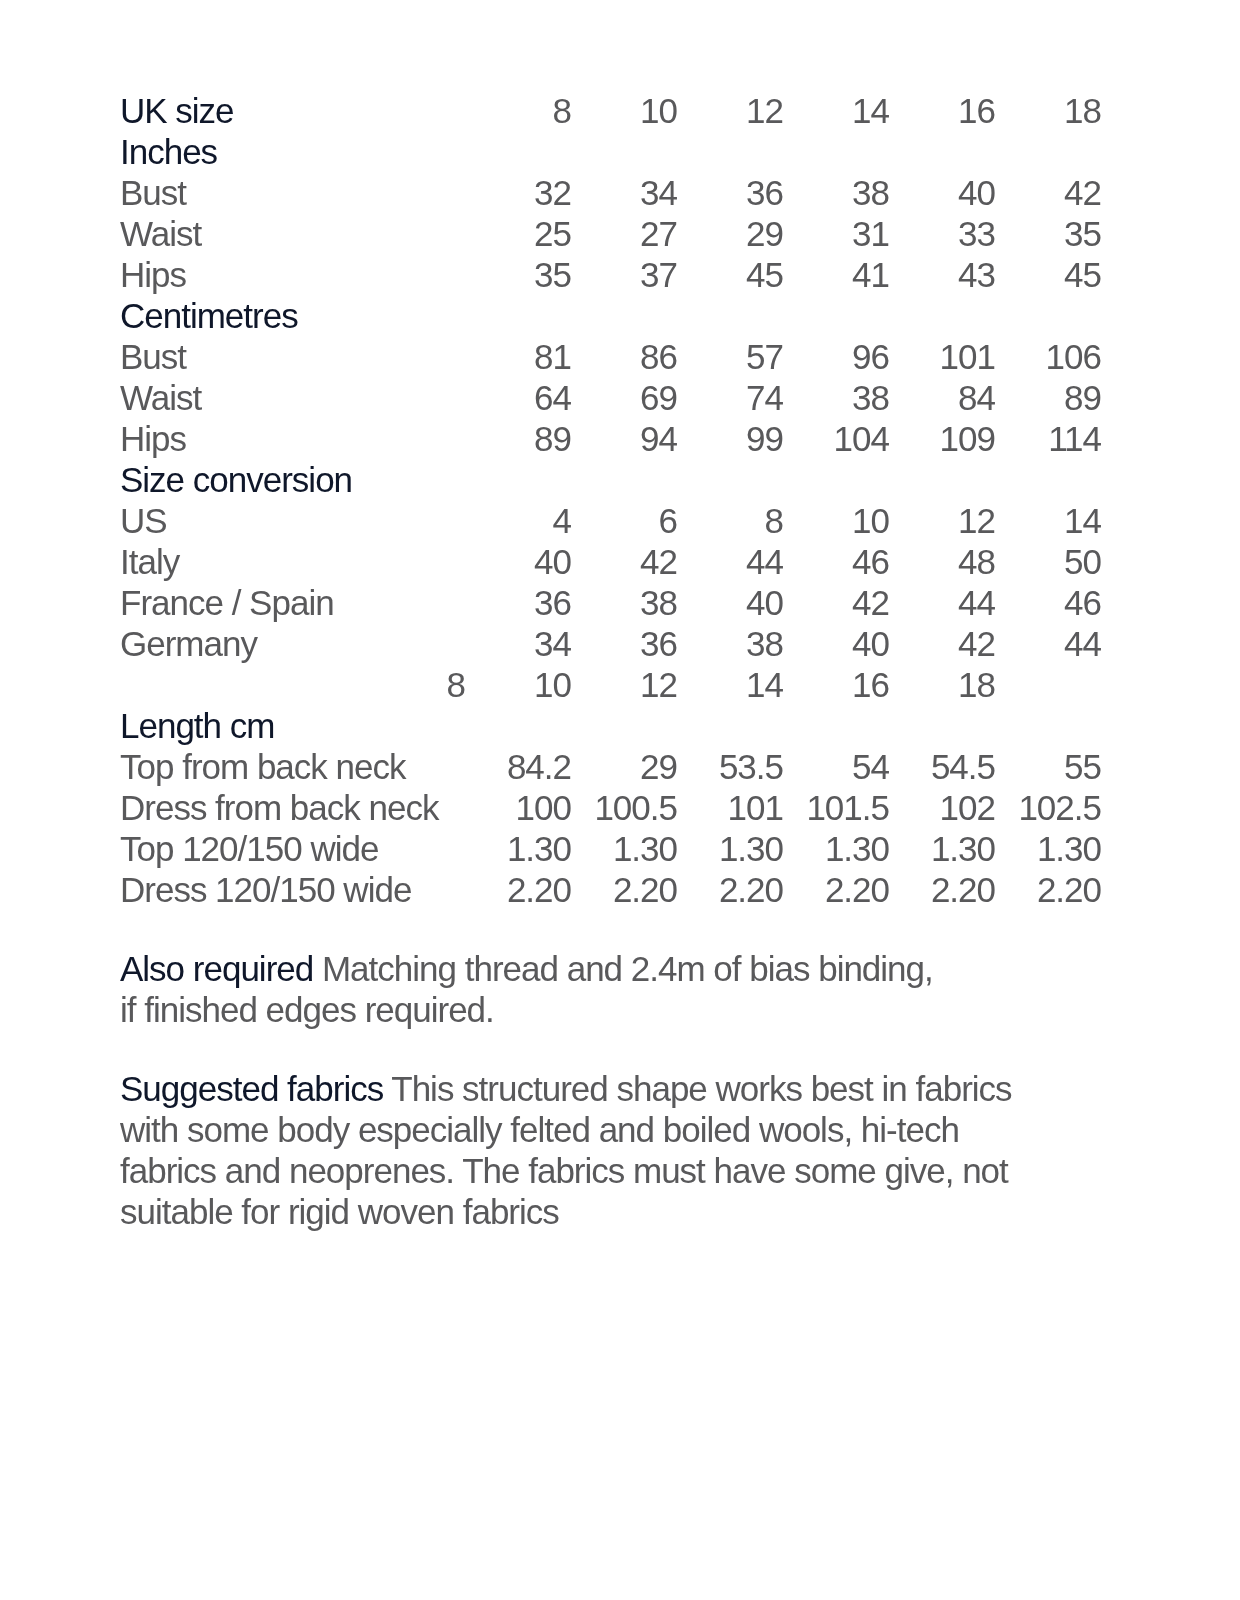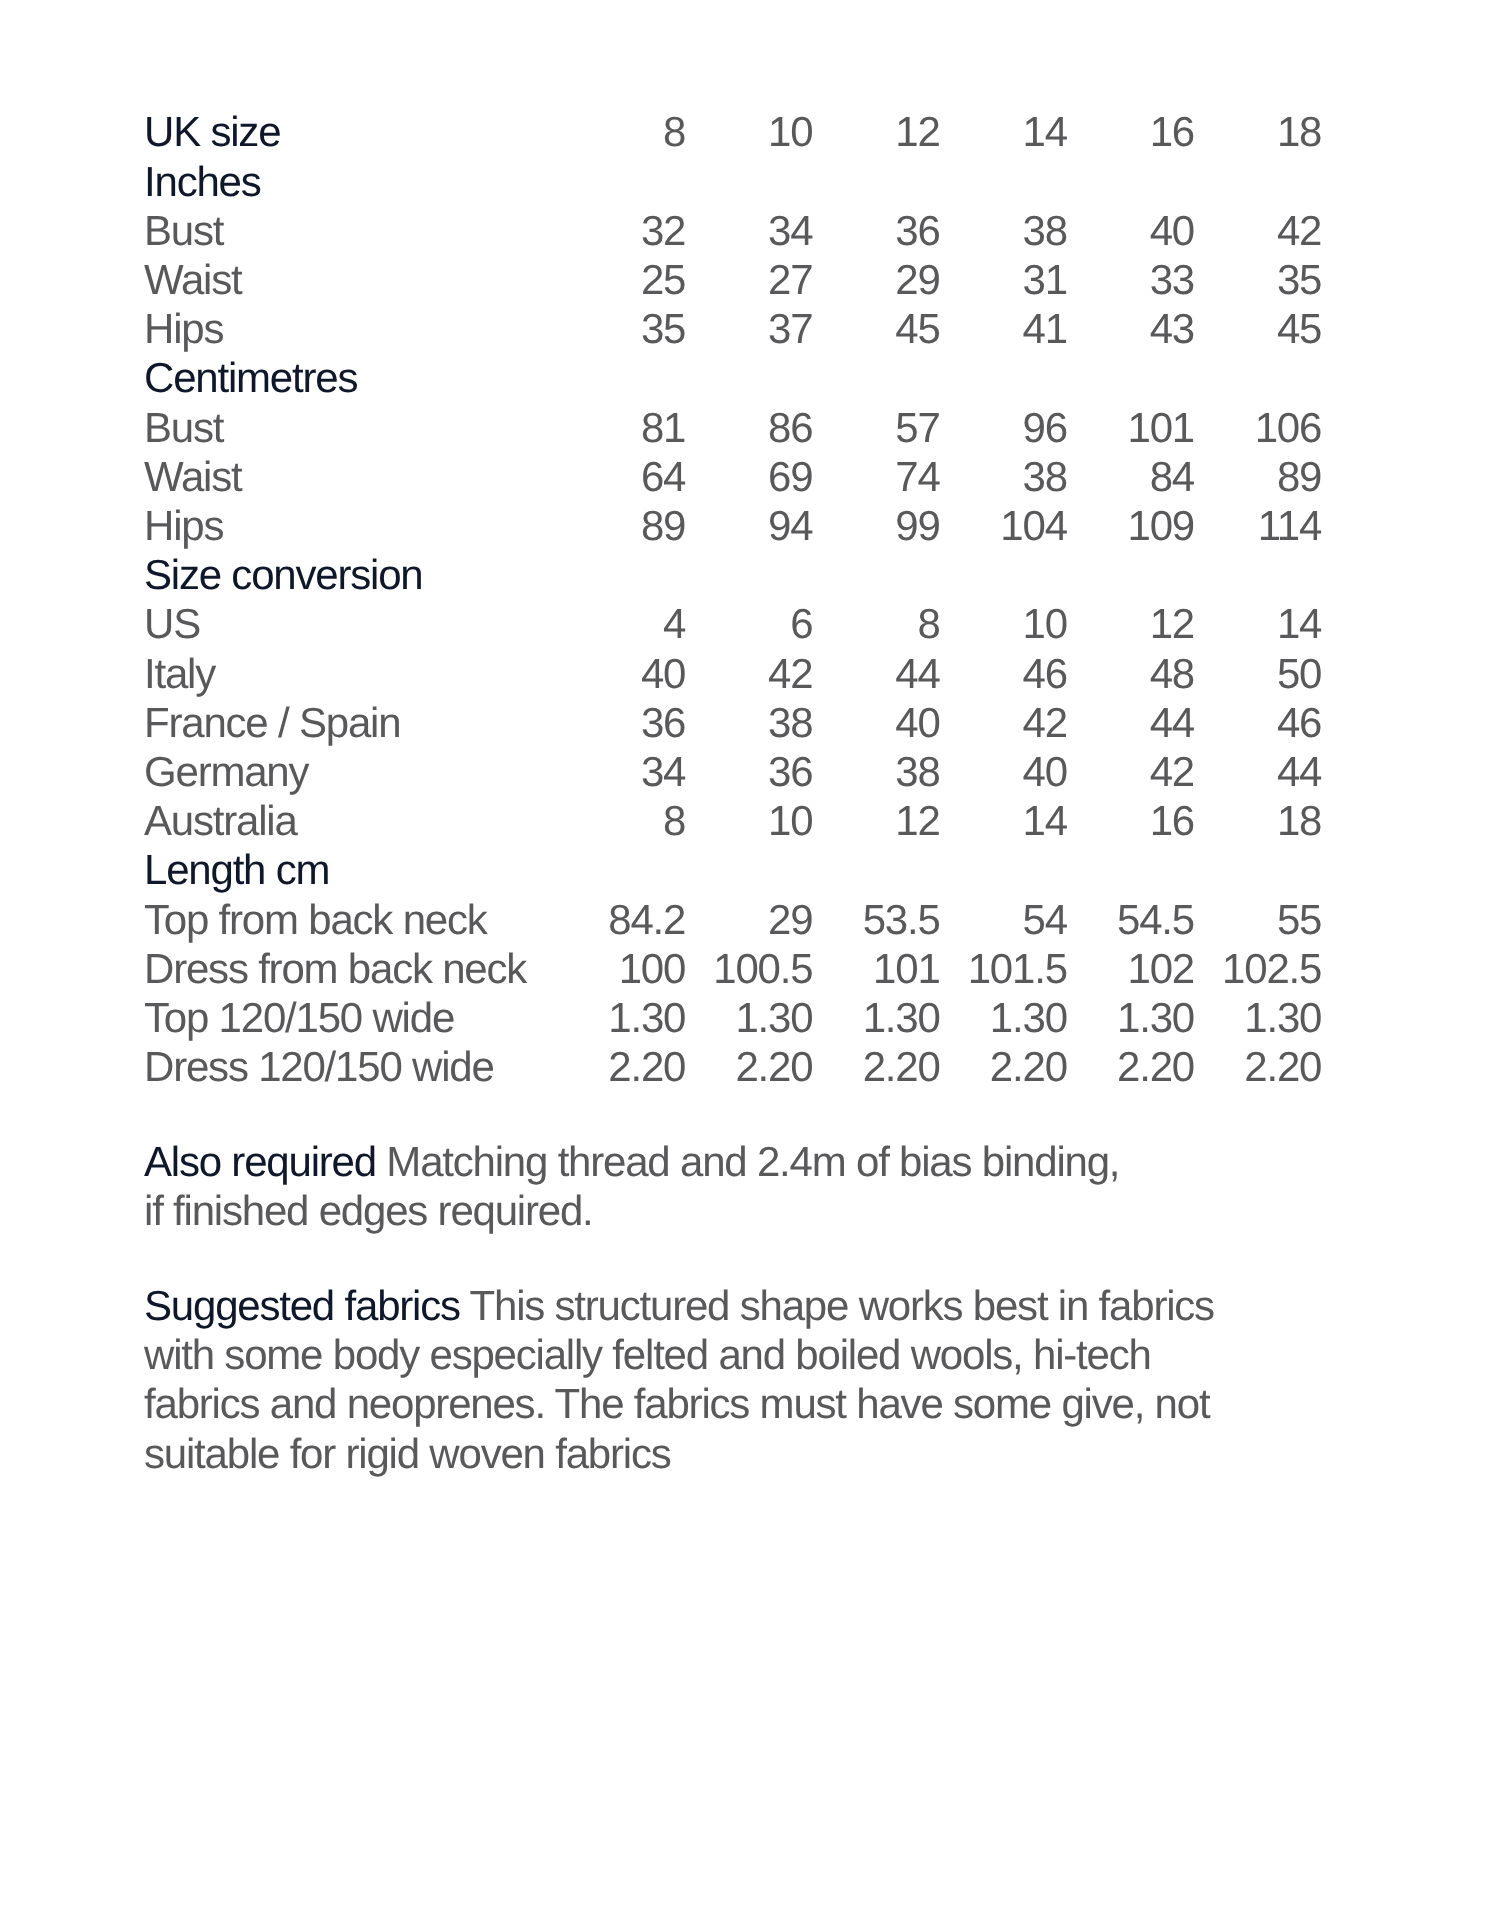--- a/index.html
+++ b/index.html
@@ -158,21 +158,20 @@
       <div class="trow">
         <div class="cell-label">Germany</div>
         <div class="cell-num">34</div>
         <div class="cell-num">36</div>
         <div class="cell-num">38</div>
         <div class="cell-num">40</div>
         <div class="cell-num">42</div>
         <div class="cell-num">44</div>
       </div>
       <div class="trow">
-        <div class="cell-label">Australia</div>
         <div class="cell-num">8</div>
         <div class="cell-num">10</div>
         <div class="cell-num">12</div>
         <div class="cell-num">14</div>
         <div class="cell-num">16</div>
         <div class="cell-num">18</div>
       </div>
       <div class="section-title">Length cm</div>
       <div class="trow">
         <div class="cell-label">Top from back neck</div>

